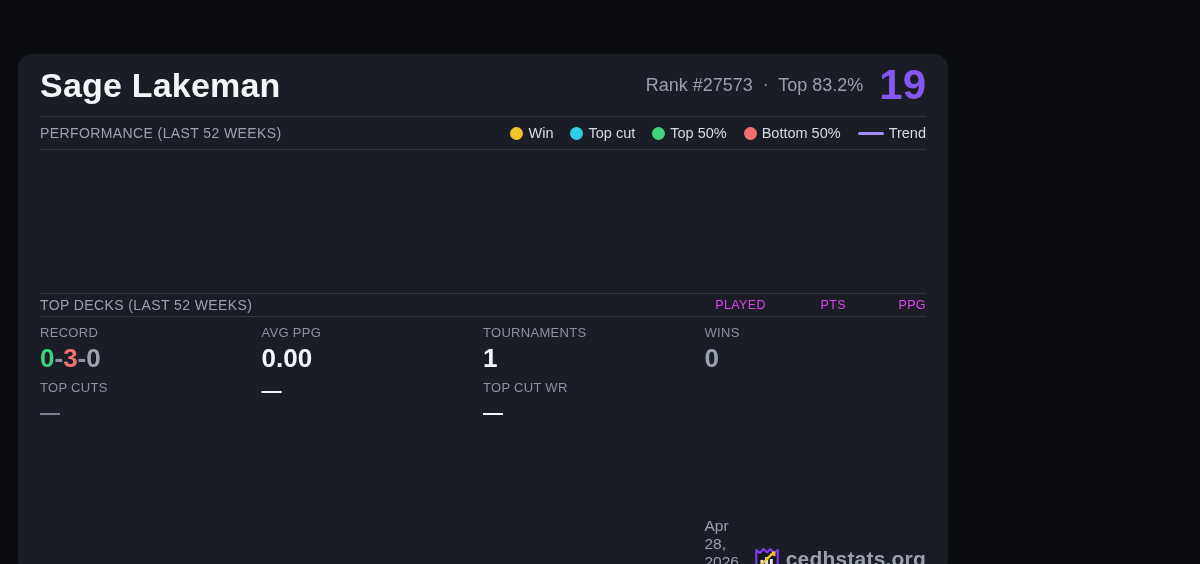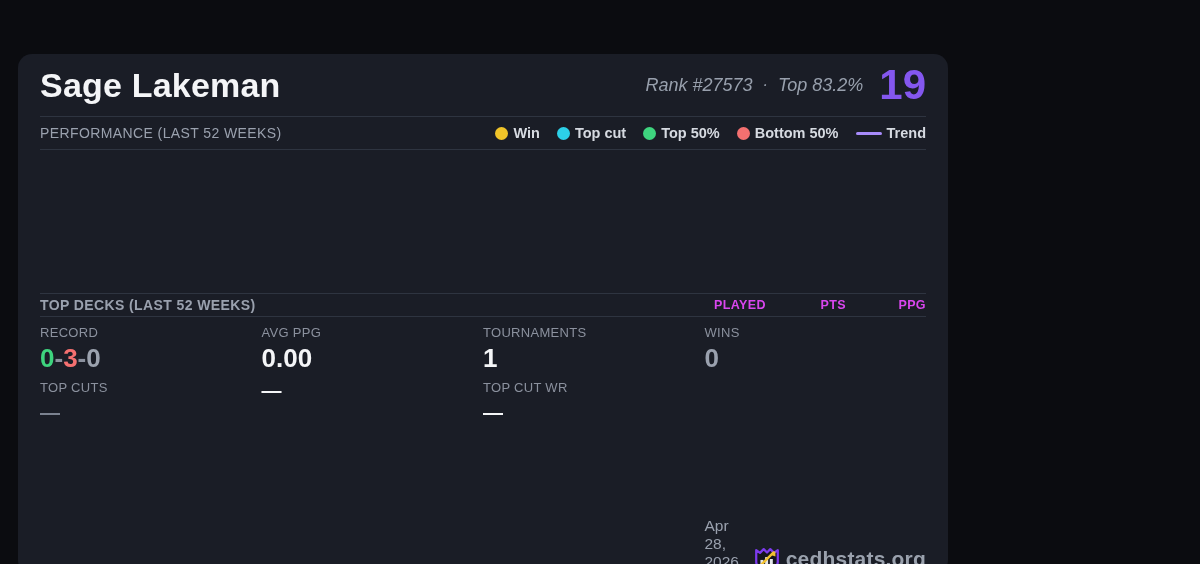--- a/index.html
+++ b/index.html
@@ -18,40 +18,40 @@
     box-sizing:border-box;
     padding:0 22px;
     display:flex; flex-direction:column;margin-top:32px;
   }
   .divider { border-top:1px solid #2e3440; height:0; flex:0 0 auto; }
 
   
   .header { height:62px; display:flex; justify-content:space-between; align-items:center; flex:0 0 auto; }
   .player-name { font-size:34px; font-weight:bold; color:#f4f5f7; letter-spacing:.2px; }
   .rank-group { display:flex; align-items:center; gap:16px; }
-  .rank-line { display:flex; align-items:center; gap:10px; font-size:18px; color:#98a0ad;font-style:italic; }
+  .rank-line { display:flex; align-items:center; gap:10px; font-size:18px; color:#98a0ad; }
   .rank-sep { font-size:16px; }
   .big-number { font-size:42px; font-weight:bold; color:#8457ef; line-height:1; }
 
   
   .perf-row { height:32px; display:flex; justify-content:space-between; align-items:center; flex:0 0 auto; }
   .section-label { font-size:14px; color:#9aa1ae; letter-spacing:.4px; }
-  .legend { display:flex; align-items:center; gap:17px;font-weight:bold; }
+  .legend { display:flex; align-items:center; gap:17px; }
   .legend-item { display:flex; align-items:center; gap:5px; font-size:14.5px; color:#d6dae1; }
   .dot { width:13px; height:13px; border-radius:50%; flex:0 0 auto; }
   .dot--win { background:#f0c429; }
   .dot--topcut { background:#2cd0e8; }
   .dot--top50 { background:#3ed47e; }
   .dot--bottom50 { background:#f47070; }
   .trend-swatch { width:26px; height:3px; border-radius:2px; background:#a78bfa; flex:0 0 auto; }
 
   .chart-area { flex:1 1 auto; }
 
   
-  .topdecks-row { height:22px; display:flex; justify-content:space-between; align-items:center; flex:0 0 auto;font-weight:bold; }
+  .topdecks-row { height:22px; display:flex; justify-content:space-between; align-items:center; flex:0 0 auto; }
   .table-headers { display:flex; }
   .table-headers .col-h { width:80px; text-align:right; font-size:12.5px; color:#d946ef; letter-spacing:.4px; }
 
   
   .stats { flex:1 0 auto; display:grid; grid-template-columns:repeat(4,1fr); }
   .stat-col { display:flex; flex-direction:column; padding-top:9px; }
   .stat-label { font-size:13px; color:#8b919e; letter-spacing:.3px; line-height:1.15; }
   .stat-value { font-size:26px; font-weight:bold; color:#f4f5f7; line-height:1.15; margin-top:3px; }
   .row2-label { margin-top:7px; }
   .stat-dash { font-size:20px; font-weight:bold; line-height:1; margin-top:6px; letter-spacing:-1px; }

